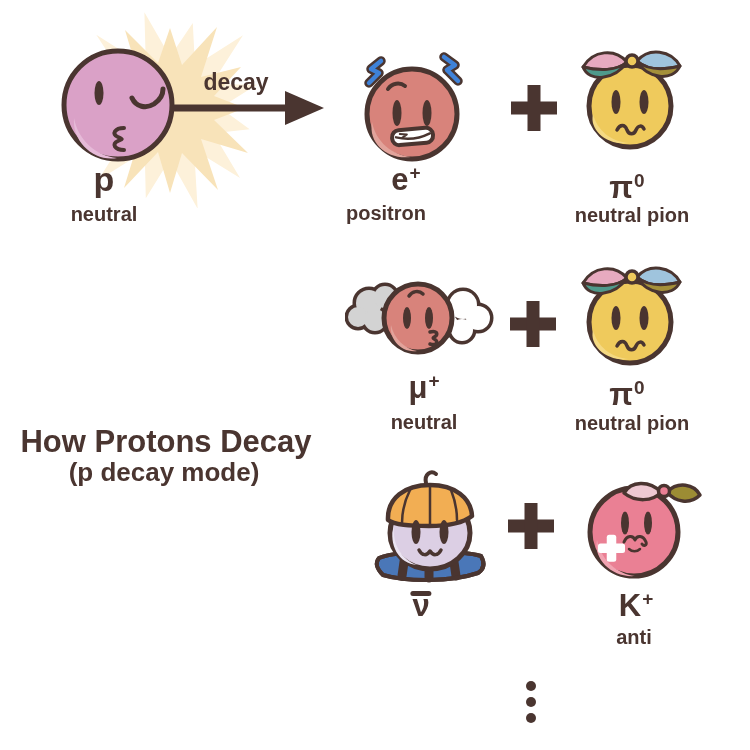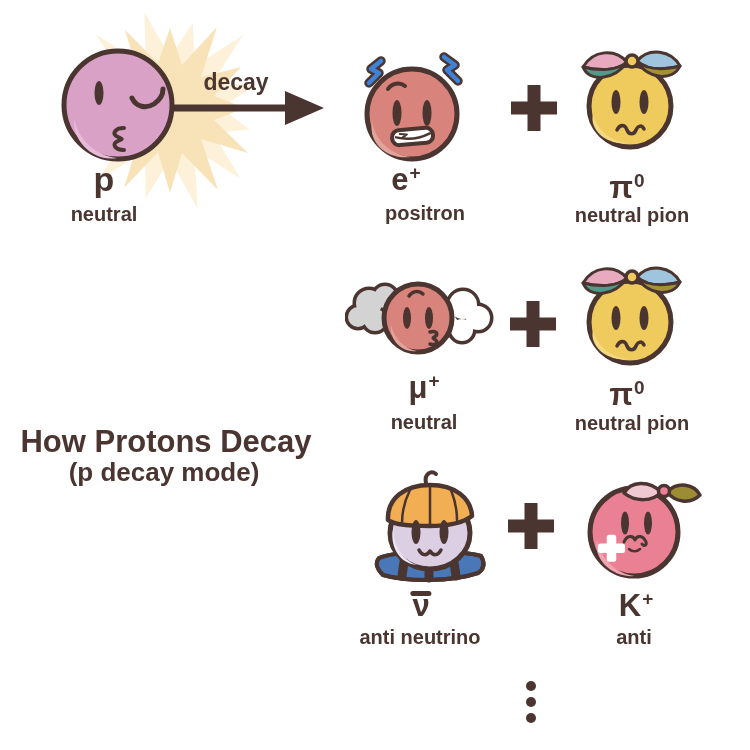--- a/index.html
+++ b/index.html
@@ -98,21 +98,21 @@
     <path class="c-bteal outline sw3" d="M64,20 C54,29 36,29 20,25 C26,41 52,38 64,20 Z"></path>
     <path class="c-bblue outline sw3" d="M74,19 C86,5 108,8 117,24 C101,28 84,28 74,19 Z"></path>
     <path class="c-bolive outline sw3" d="M74,19 C84,28 101,28 117,24 C110,40 84,37 74,19 Z"></path>
     <circle class="c-yellow outline sw3-5" cx="69" cy="19" r="6"></circle>
     <ellipse class="eye" cx="53" cy="60" rx="4.5" ry="12"></ellipse>
     <ellipse class="eye" cx="81" cy="60" rx="4.5" ry="12"></ellipse>
     <path class="s sw3-5" d="M54,88 C57,82 62,82 64,88 C66,93 71,93 73,88 C75,83 79,83 81,87"></path>
   </svg>
 
   <div class="lbl" style="left:406px;top:164px"><span class="sym">e</span><span class="sup">+</span></div>
-  <div class="lbl name" style="left:425px;top:203px">positron</div>
+  <div class="lbl name" style="left:386px;top:203px">positron</div>
   <div class="lbl" style="left:627px;top:172px"><span class="sym">π</span><span class="sup">0</span></div>
   <div class="lbl name" style="left:632px;top:205px">neutral pion</div>
 
   <svg class="abs" style="left:345px;top:273px" width="150" height="95" viewBox="0 0 150 95">
     <g>
       <g class="c-gray outline sw7">
         <circle cx="24" cy="30" r="13"></circle>
           <circle cx="40" cy="24" r="11"></circle>
         <circle cx="13" cy="44" r="10"></circle>
           <circle cx="30" cy="47" r="11"></circle>
@@ -200,21 +200,20 @@
       <rect x="13" y="65.5" width="27" height="9.5" rx="2.5" fill="#fff"></rect>
       <rect x="21.75" y="56.75" width="9.5" height="27" rx="2.5" fill="#fff"></rect>
     </g>
     <ellipse class="eye" cx="40" cy="45" rx="4" ry="11.5"></ellipse>
     <ellipse class="eye" cx="63" cy="45" rx="4" ry="11.5"></ellipse>
     <path class="s sw3" d="M39,64 C42,57 48,57 50,62 C52,57 58,57 61,64 C62,67 59,69 57,66"></path>
     <path class="s sw2-5" d="M44,71 C47,74 52,74 55,71"></path>
   </svg>
 
   <div class="lbl" style="left:421px;top:590px"><span class="sym overbar">ν</span></div>
-  <div class="lbl name" style="left:420px;top:627px">anti neutrino</div>
   <div class="lbl" style="left:636px;top:590px"><span class="sym">K</span><span class="sup">+</span></div>
   <div class="lbl name" style="left:634px;top:627px">anti</div>
 
   <div class="lbl title2" style="left:164px;top:459px">(p decay mode)</div>
   <div class="lbl title1" style="left:166px;top:426px">How Protons Decay</div>
 
   <div class="dots" style="left:526px;top:681px" aria-label="⋮">
     <span class="dot"></span>
     <span class="dot"></span>
     <span class="dot"></span>

